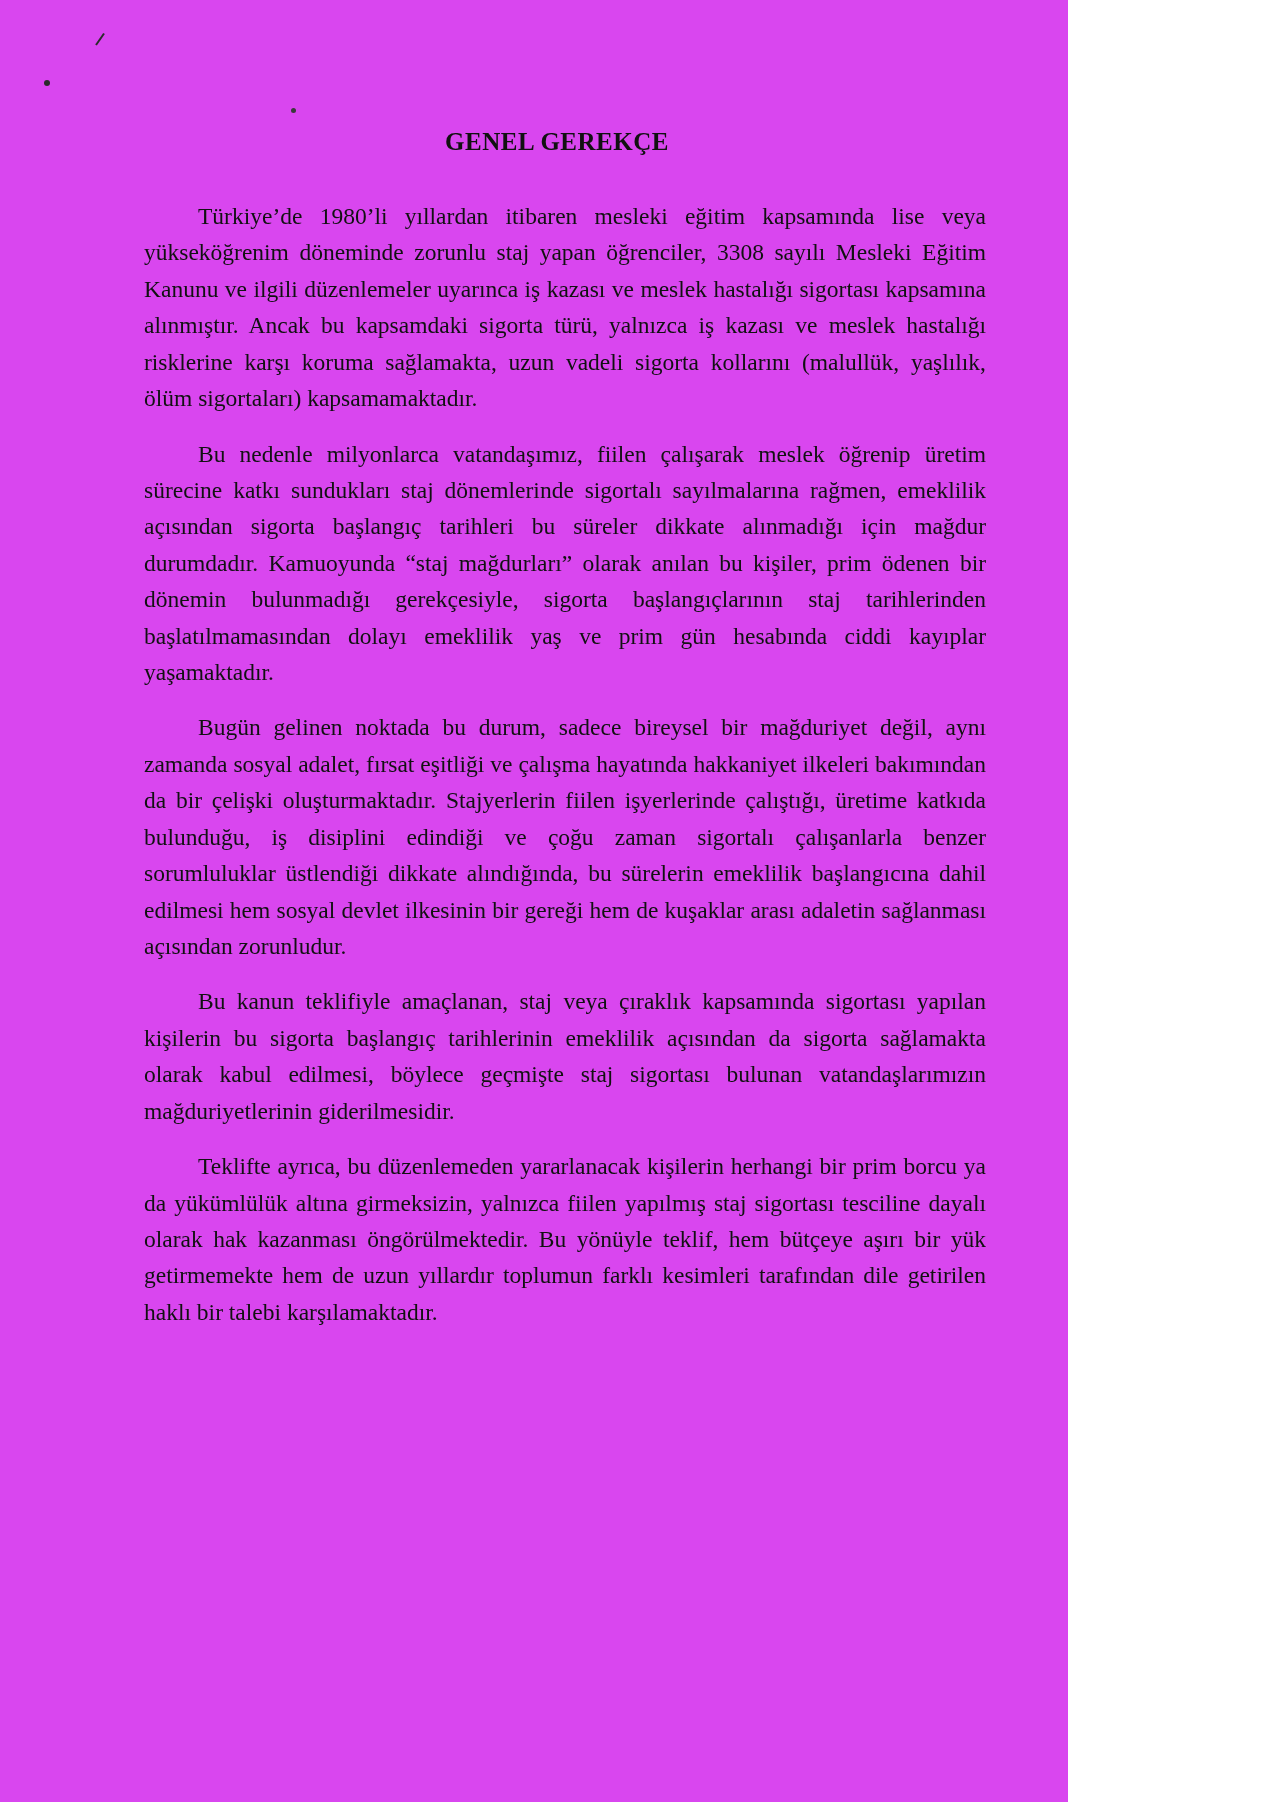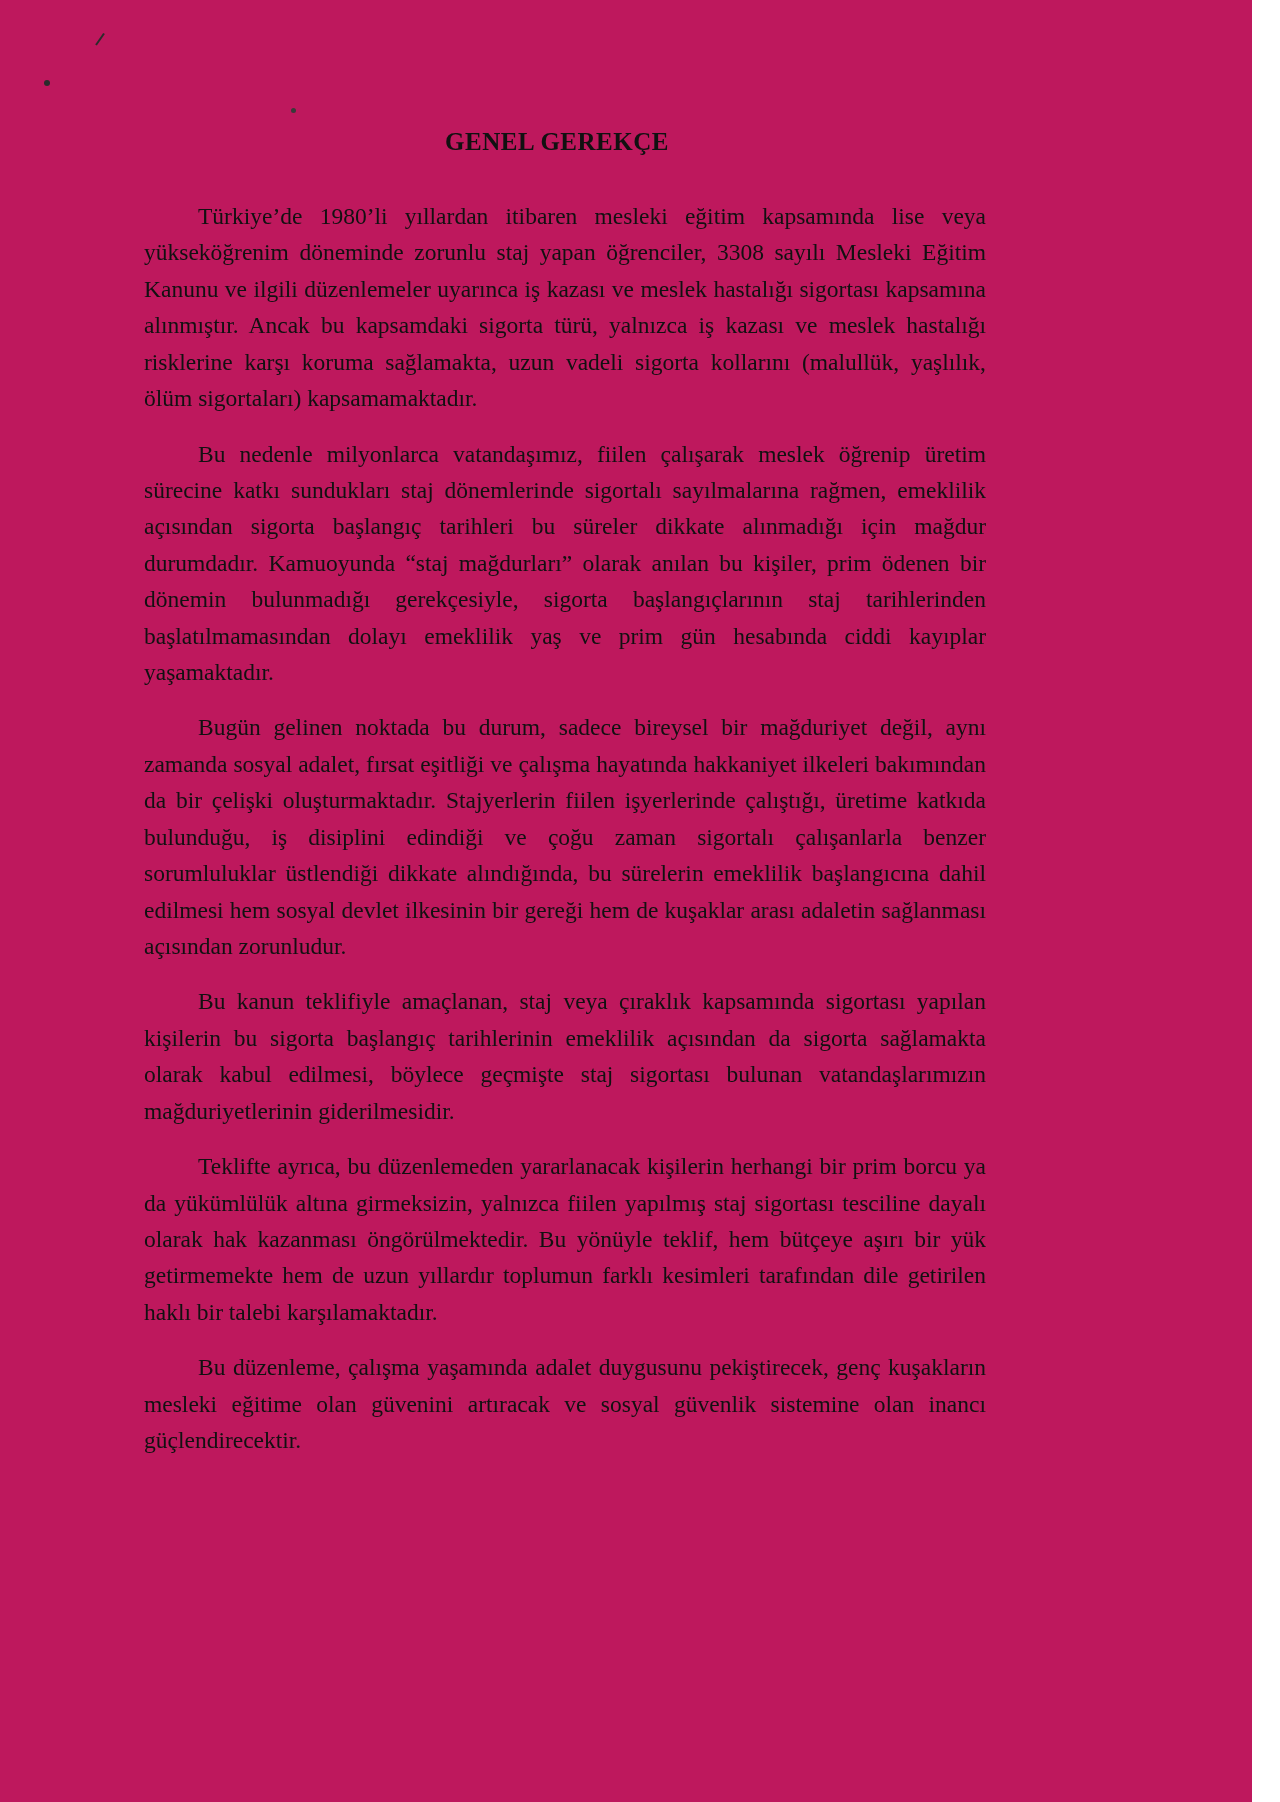--- a/index.html
+++ b/index.html
@@ -12,23 +12,23 @@
     background: #ffffff;
     font-family: "Liberation Serif", serif;
     color: #111111;
     position: relative;
     overflow: hidden;
   }
 
   .page {
     position: absolute;
     top: 0; left: 0;
-    width: 1252px;
+    width: 1068px;
     height: 1802px;
-    background: #be185d;
+    background: #d946ef;
   }
 
   
   .mark-tick {
     position: absolute;
     left: 96px;
     top: 44px;
     width: 14px;
     height: 2px;
     background: #2b2b2b;
@@ -94,16 +94,15 @@
 
   <div class="doc-body">
 
     <h1 class="doc-title">GENEL GEREKÇE</h1>
 
     <p class="para">Türkiye’de 1980’li yıllardan itibaren mesleki eğitim kapsamında lise veya yükseköğrenim döneminde zorunlu staj yapan öğrenciler, 3308 sayılı Mesleki Eğitim Kanunu ve ilgili düzenlemeler uyarınca iş kazası ve meslek hastalığı sigortası kapsamına alınmıştır. Ancak bu kapsamdaki sigorta türü, yalnızca iş kazası ve meslek hastalığı risklerine karşı koruma sağlamakta, uzun vadeli sigorta kollarını (malullük, yaşlılık, ölüm sigortaları) kapsamamaktadır.</p>
     <p class="para">Bu nedenle milyonlarca vatandaşımız, fiilen çalışarak meslek öğrenip üretim sürecine katkı sundukları staj dönemlerinde sigortalı sayılmalarına rağmen, emeklilik açısından sigorta başlangıç tarihleri bu süreler dikkate alınmadığı için mağdur durumdadır. Kamuoyunda “staj mağdurları” olarak anılan bu kişiler, prim ödenen bir dönemin bulunmadığı gerekçesiyle, sigorta başlangıçlarının staj tarihlerinden başlatılmamasından dolayı emeklilik yaş ve prim gün hesabında ciddi kayıplar yaşamaktadır.</p>
     <p class="para">Bugün gelinen noktada bu durum, sadece bireysel bir mağduriyet değil, aynı zamanda sosyal adalet, fırsat eşitliği ve çalışma hayatında hakkaniyet ilkeleri bakımından da bir çelişki oluşturmaktadır. Stajyerlerin fiilen işyerlerinde çalıştığı, üretime katkıda bulunduğu, iş disiplini edindiği ve çoğu zaman sigortalı çalışanlarla benzer sorumluluklar üstlendiği dikkate alındığında, bu sürelerin emeklilik başlangıcına dahil edilmesi hem sosyal devlet ilkesinin bir gereği hem de kuşaklar arası adaletin sağlanması açısından zorunludur.</p>
     <p class="para">Bu kanun teklifiyle amaçlanan, staj veya çıraklık kapsamında sigortası yapılan kişilerin bu sigorta başlangıç tarihlerinin emeklilik açısından da sigorta sağlamakta olarak kabul edilmesi, böylece geçmişte staj sigortası bulunan vatandaşlarımızın mağduriyetlerinin giderilmesidir.</p>
     <p class="para">Teklifte ayrıca, bu düzenlemeden yararlanacak kişilerin herhangi bir prim borcu ya da yükümlülük altına girmeksizin, yalnızca fiilen yapılmış staj sigortası tesciline dayalı olarak hak kazanması öngörülmektedir. Bu yönüyle teklif, hem bütçeye aşırı bir yük getirmemekte hem de uzun yıllardır toplumun farklı kesimleri tarafından dile getirilen haklı bir talebi karşılamaktadır.</p>
-    <p class="para">Bu düzenleme, çalışma yaşamında adalet duygusunu pekiştirecek, genç kuşakların mesleki eğitime olan güvenini artıracak ve sosyal güvenlik sistemine olan inancı güçlendirecektir.</p>
 
   </div>
 </div>
 
 </body></html>

